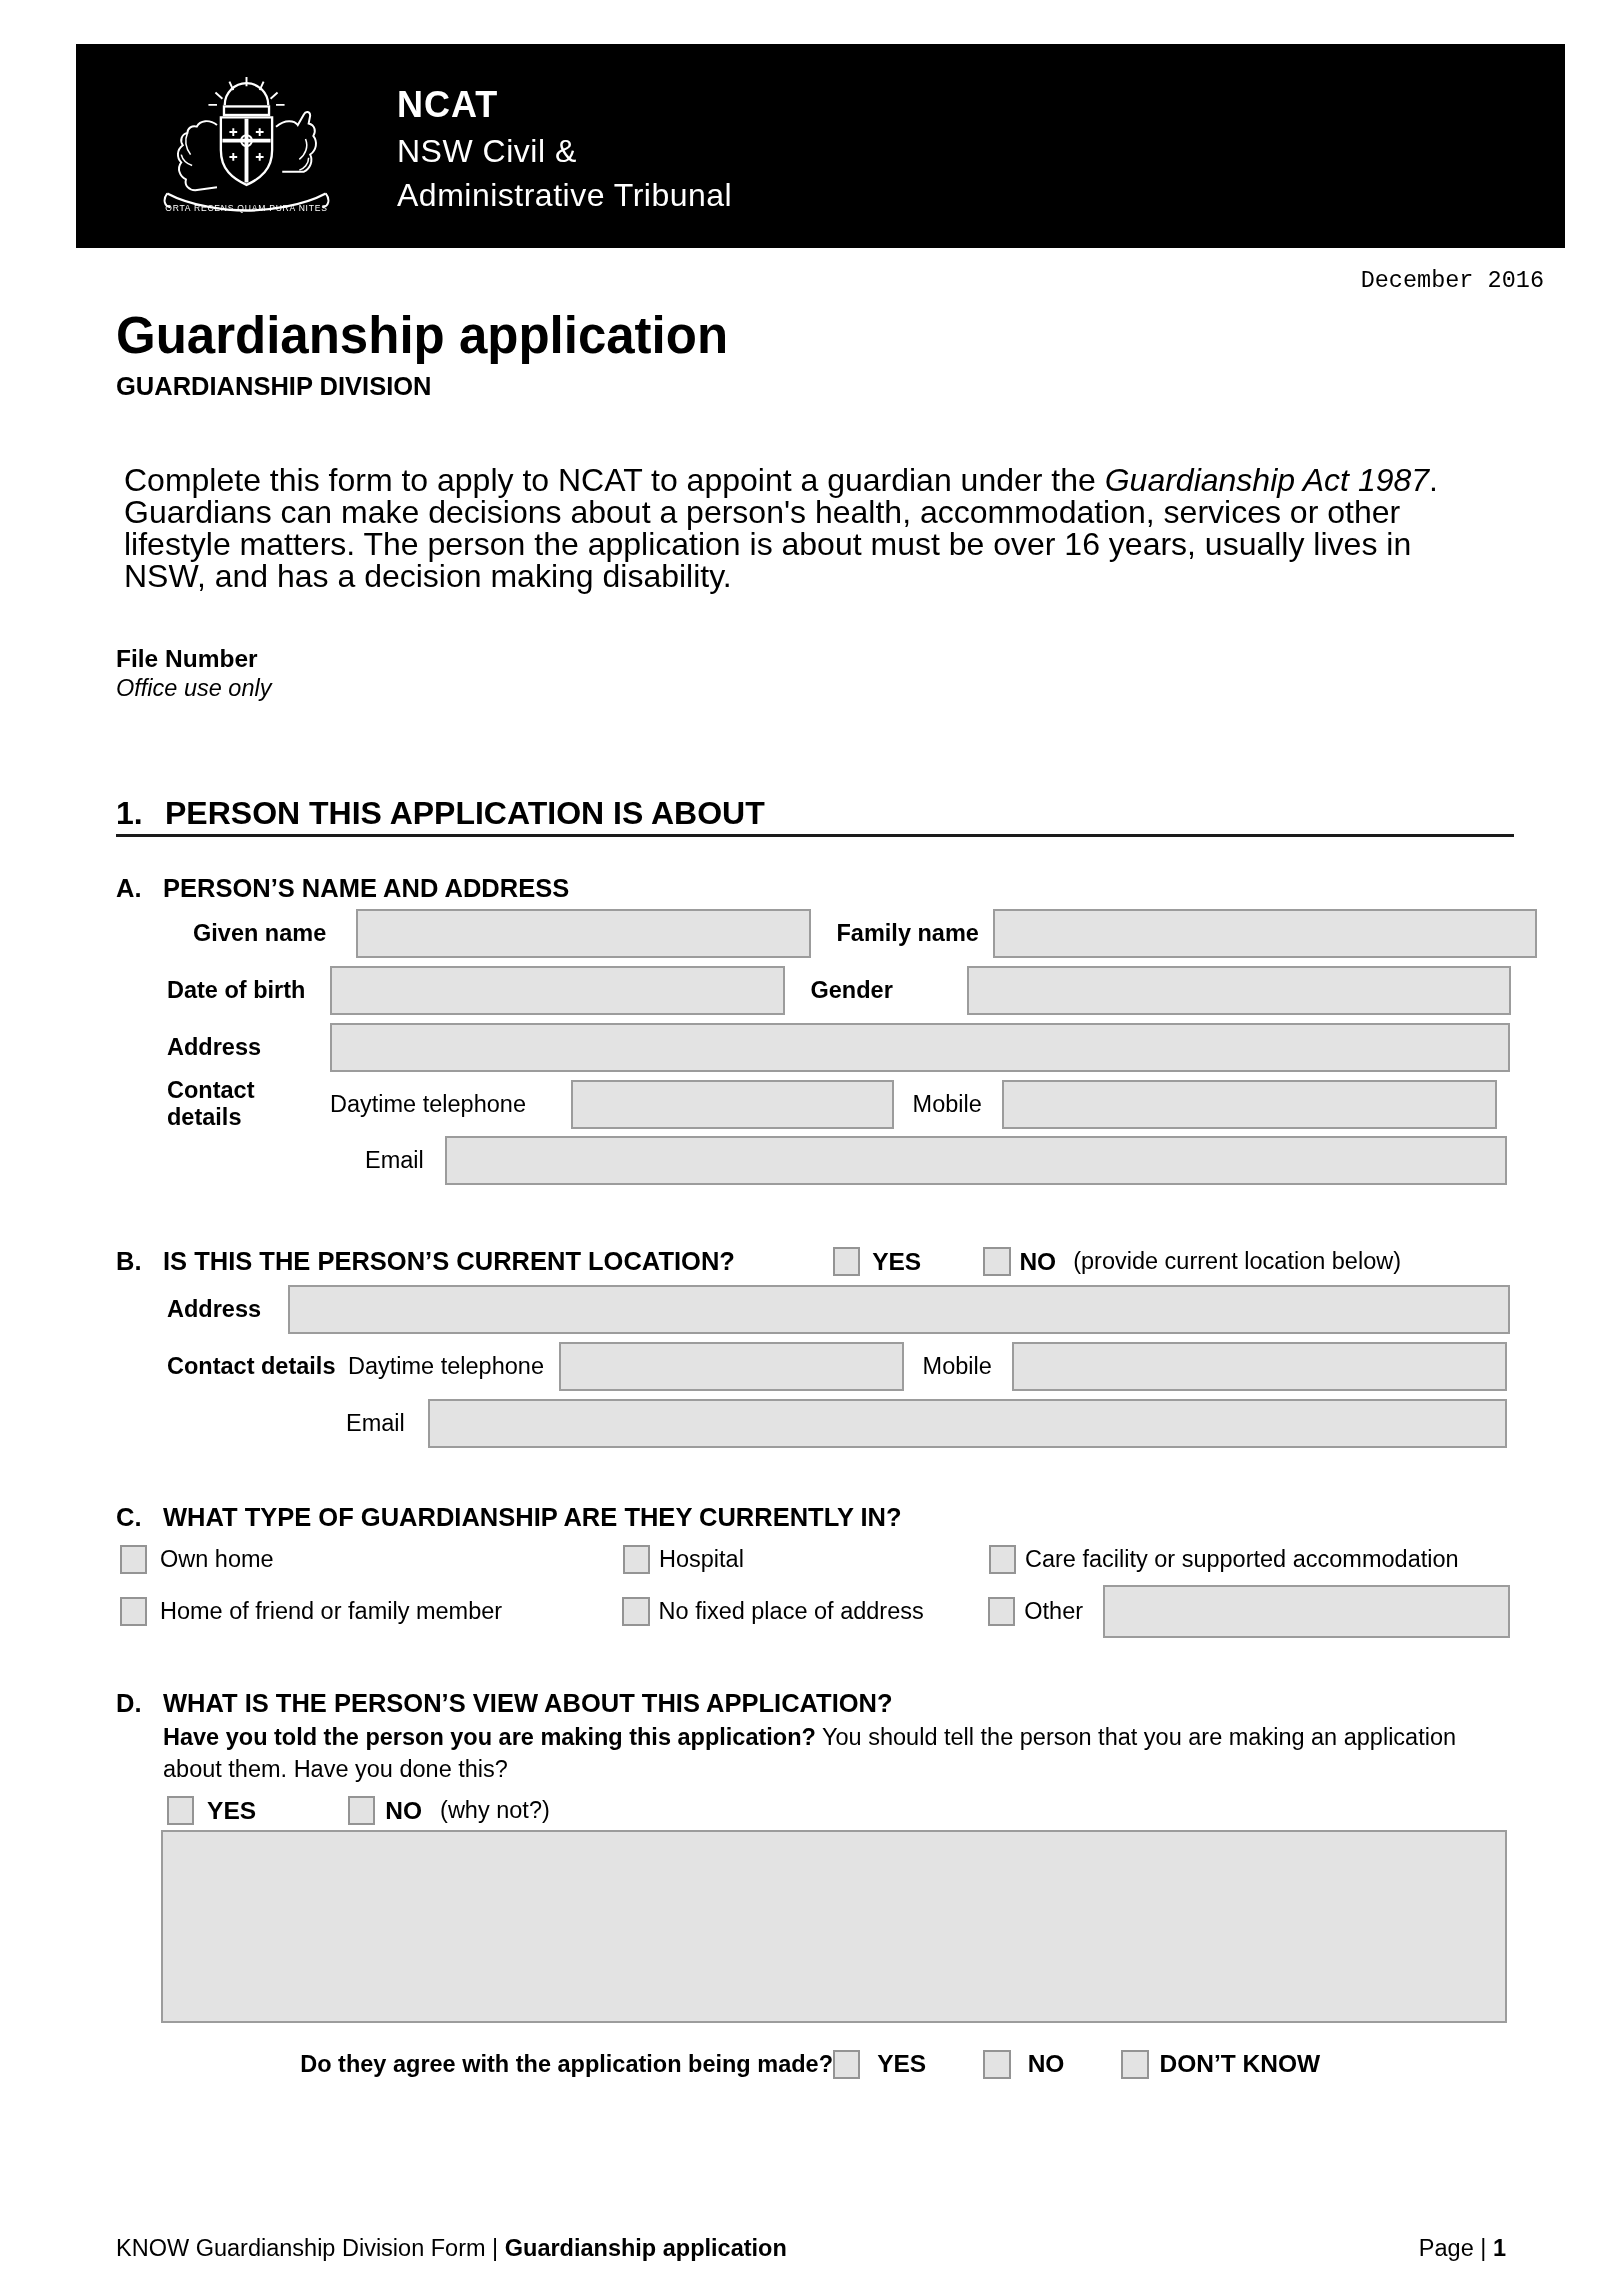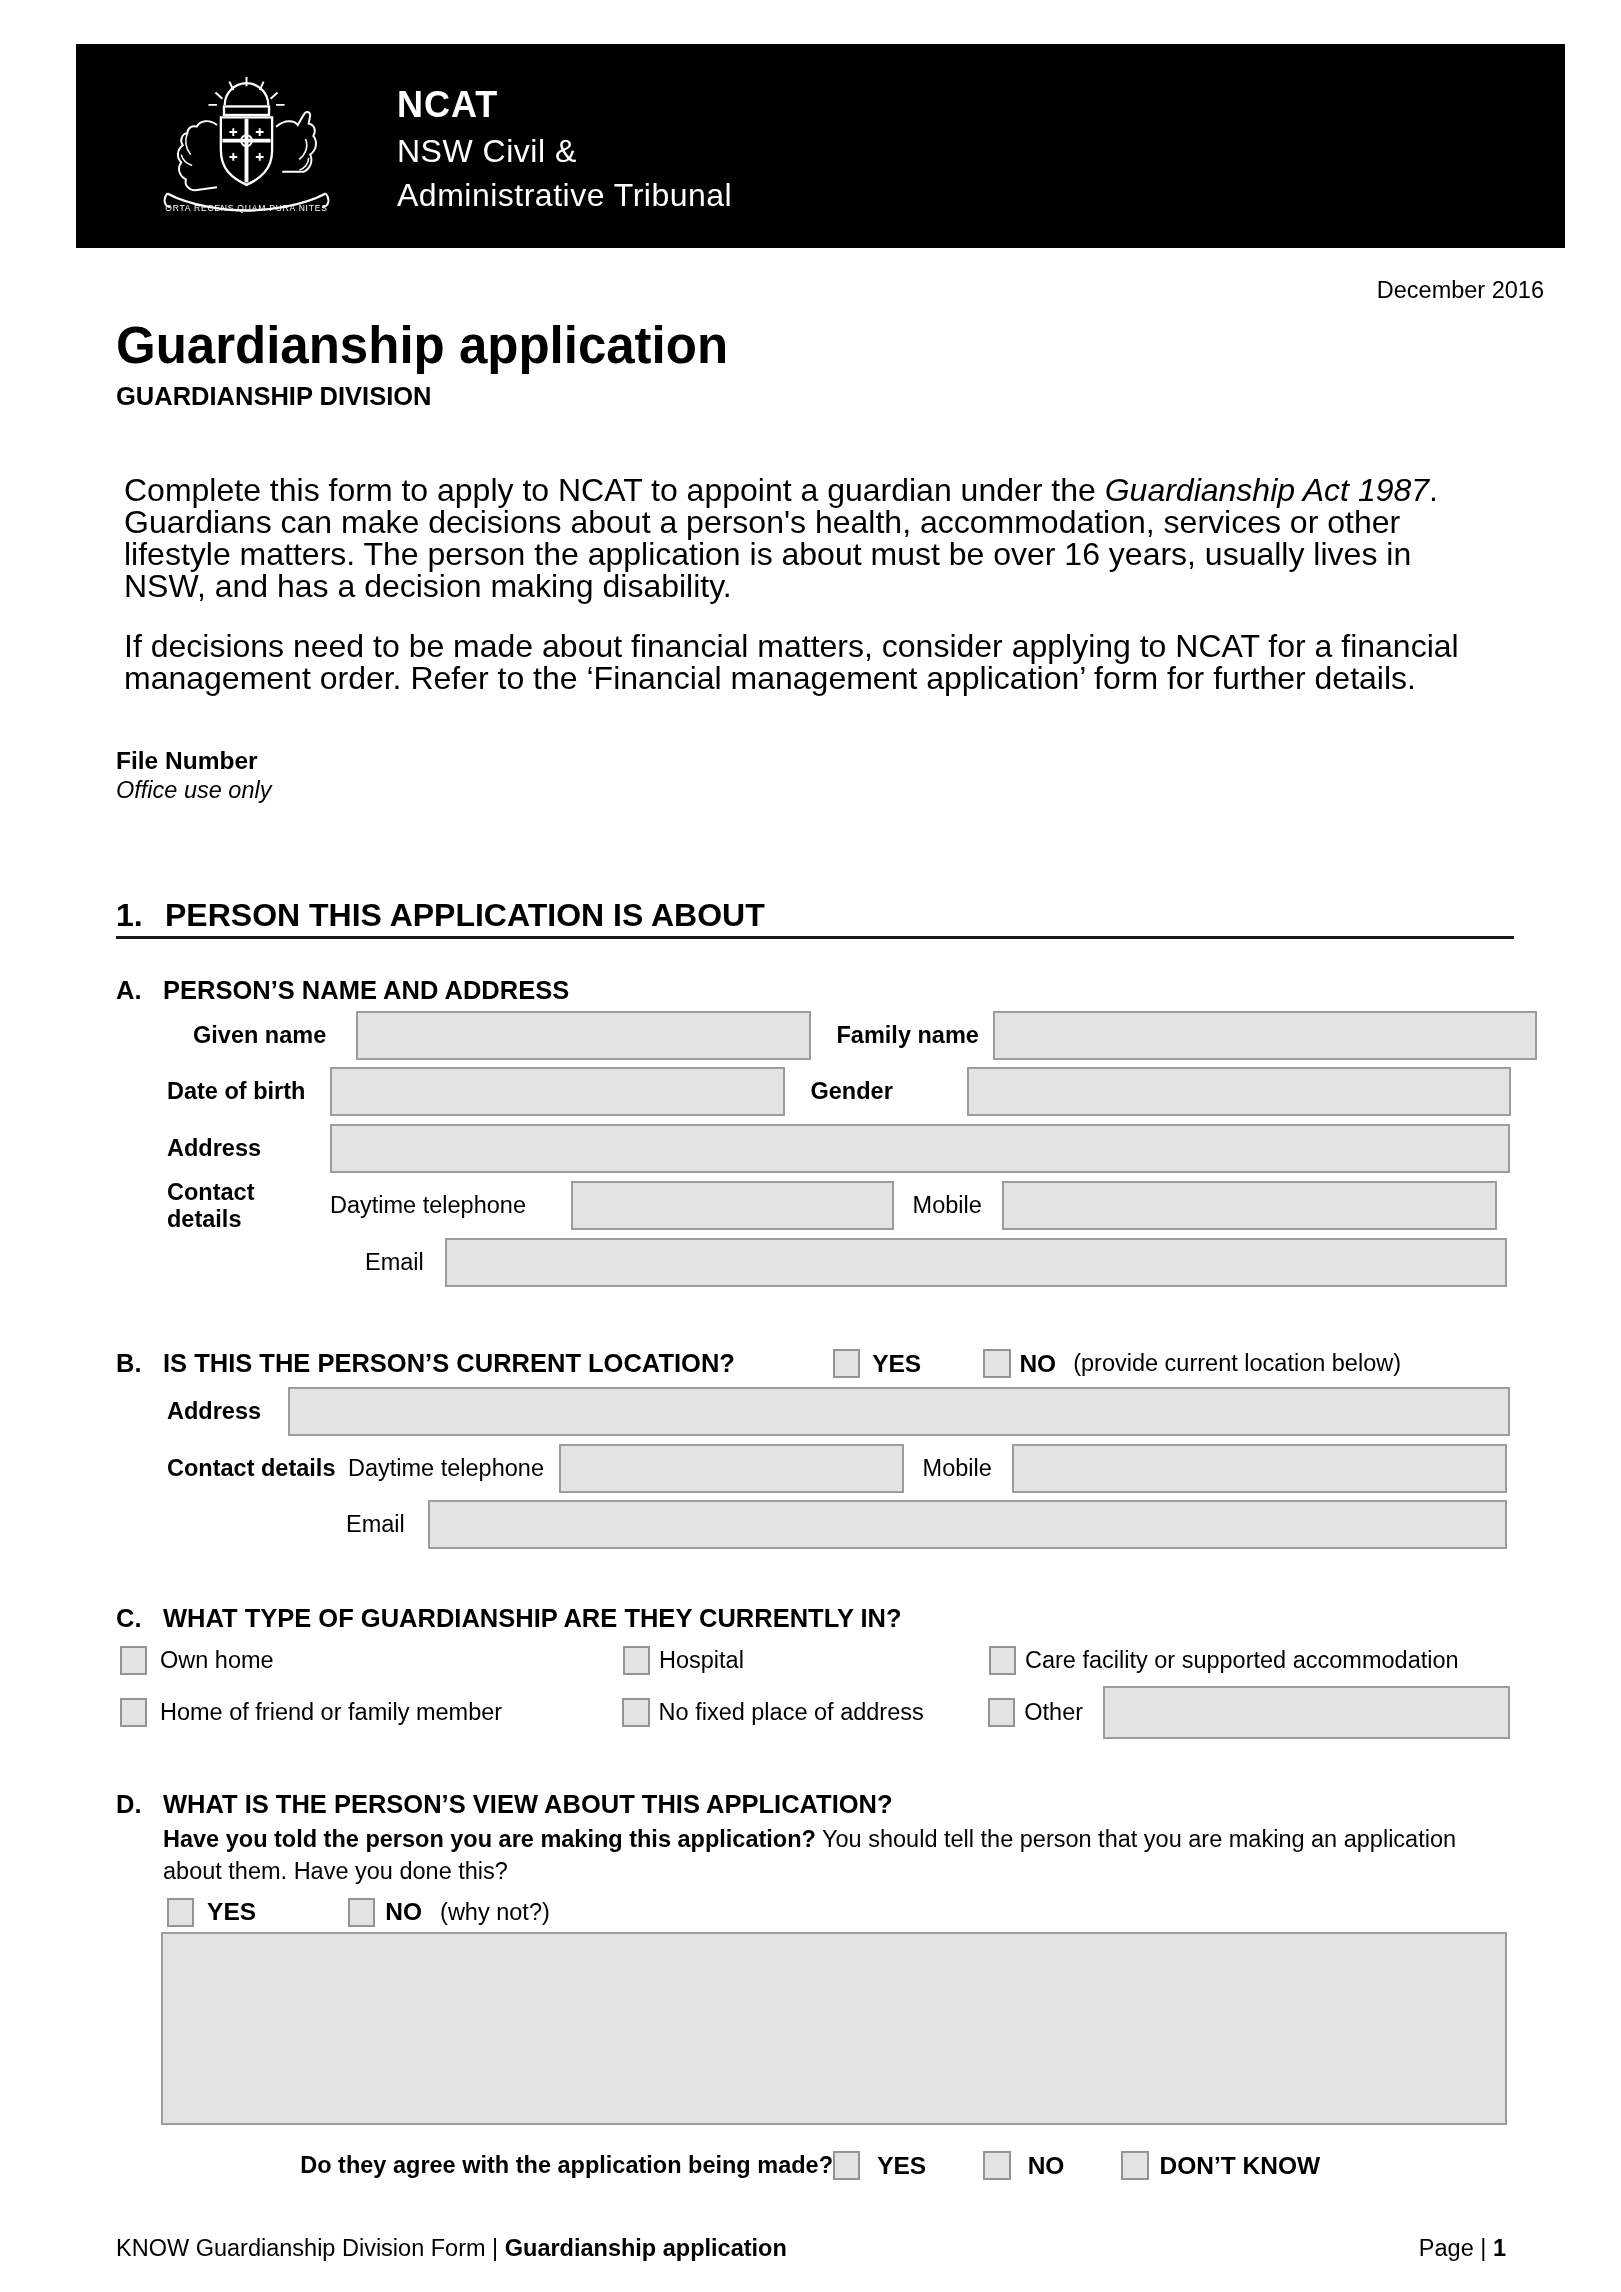--- a/index.html
+++ b/index.html
@@ -6,21 +6,21 @@
   .page{position:relative;width:1621px;height:2293px;background:#fff;
         font-family:"Liberation Sans",sans-serif;color:#000;overflow:hidden;}
   
   .bar{position:absolute;left:76px;top:44px;width:1489px;height:204px;background:#000;}
   .crest{position:absolute;left:54px;top:17.6px;}
   .logotext{position:absolute;left:321px;top:43px;color:#fff;line-height:1;}
   .logo-ncat{font-size:36px;font-weight:bold;letter-spacing:1px;}
   .logo-line{font-size:32px;font-weight:normal;margin-top:11.8px;letter-spacing:0.5px;}
   
   .content{position:absolute;left:116px;top:248px;width:1394px;}
-  .date{ text-align:right;margin:29px -34px 0 0;font-size:23.5px;}
+  .date{ text-align:right;margin:19px -34px 0 0;font-size:23.5px;font-family:Liberation Mono, monospace;}
   .title{margin:13.7px 0 0 0;font-size:51px;font-weight:bold;line-height:55px;}
   .division{margin-top:9.8px;font-size:25.5px;font-weight:bold;line-height:29px;}
   .para{margin:8px;font-size:32px;font-weight:normal;line-height:32px;width:1372px;}
   .p1{margin-top:63px;}
   .p2{margin-top:27.4px;}
   .file{margin-top:51px;font-size:24.5px;font-weight:bold;line-height:31px;}
   .filenote{font-size:23.5px;font-style:italic;line-height:29px;font-weight:normal;}
   .s1head{margin-top:92px;display:flex;font-size:32px;font-weight:bold;line-height:37px;}
   .s1head .num{width:49px;flex:0 0 auto;}
   .rule{margin-top:2px;height:2.9px;background:#1a1a1a;width:1398px;}
@@ -90,21 +90,20 @@
 
   <div class="content">
 
     <div class="date">December 2016</div>
 
     <h1 class="title">Guardianship application</h1>
     <div class="division">GUARDIANSHIP DIVISION</div>
 
     <p class="para p1"><span>Complete this form to apply to NCAT to appoint a guardian under the </span><i>Guardianship Act 1987</i><span>. Guardians can make decisions about a person's health, accommodation, services or other lifestyle matters. The person the application is about must be over 16 years, usually lives in NSW, and has a decision making disability.</span></p>
 
-    <p class="para p2">If decisions need to be made about financial matters, consider applying to NCAT for a financial management order. Refer to the ‘Financial management application’ form for further details.</p>
 
     <div class="file">File Number</div>
     <div class="filenote">Office use only</div>
 
     <div class="s1head">
       <span class="num">1.</span>
       <span>PERSON THIS APPLICATION IS ABOUT</span>
     </div>
     <div class="rule"></div>
 

